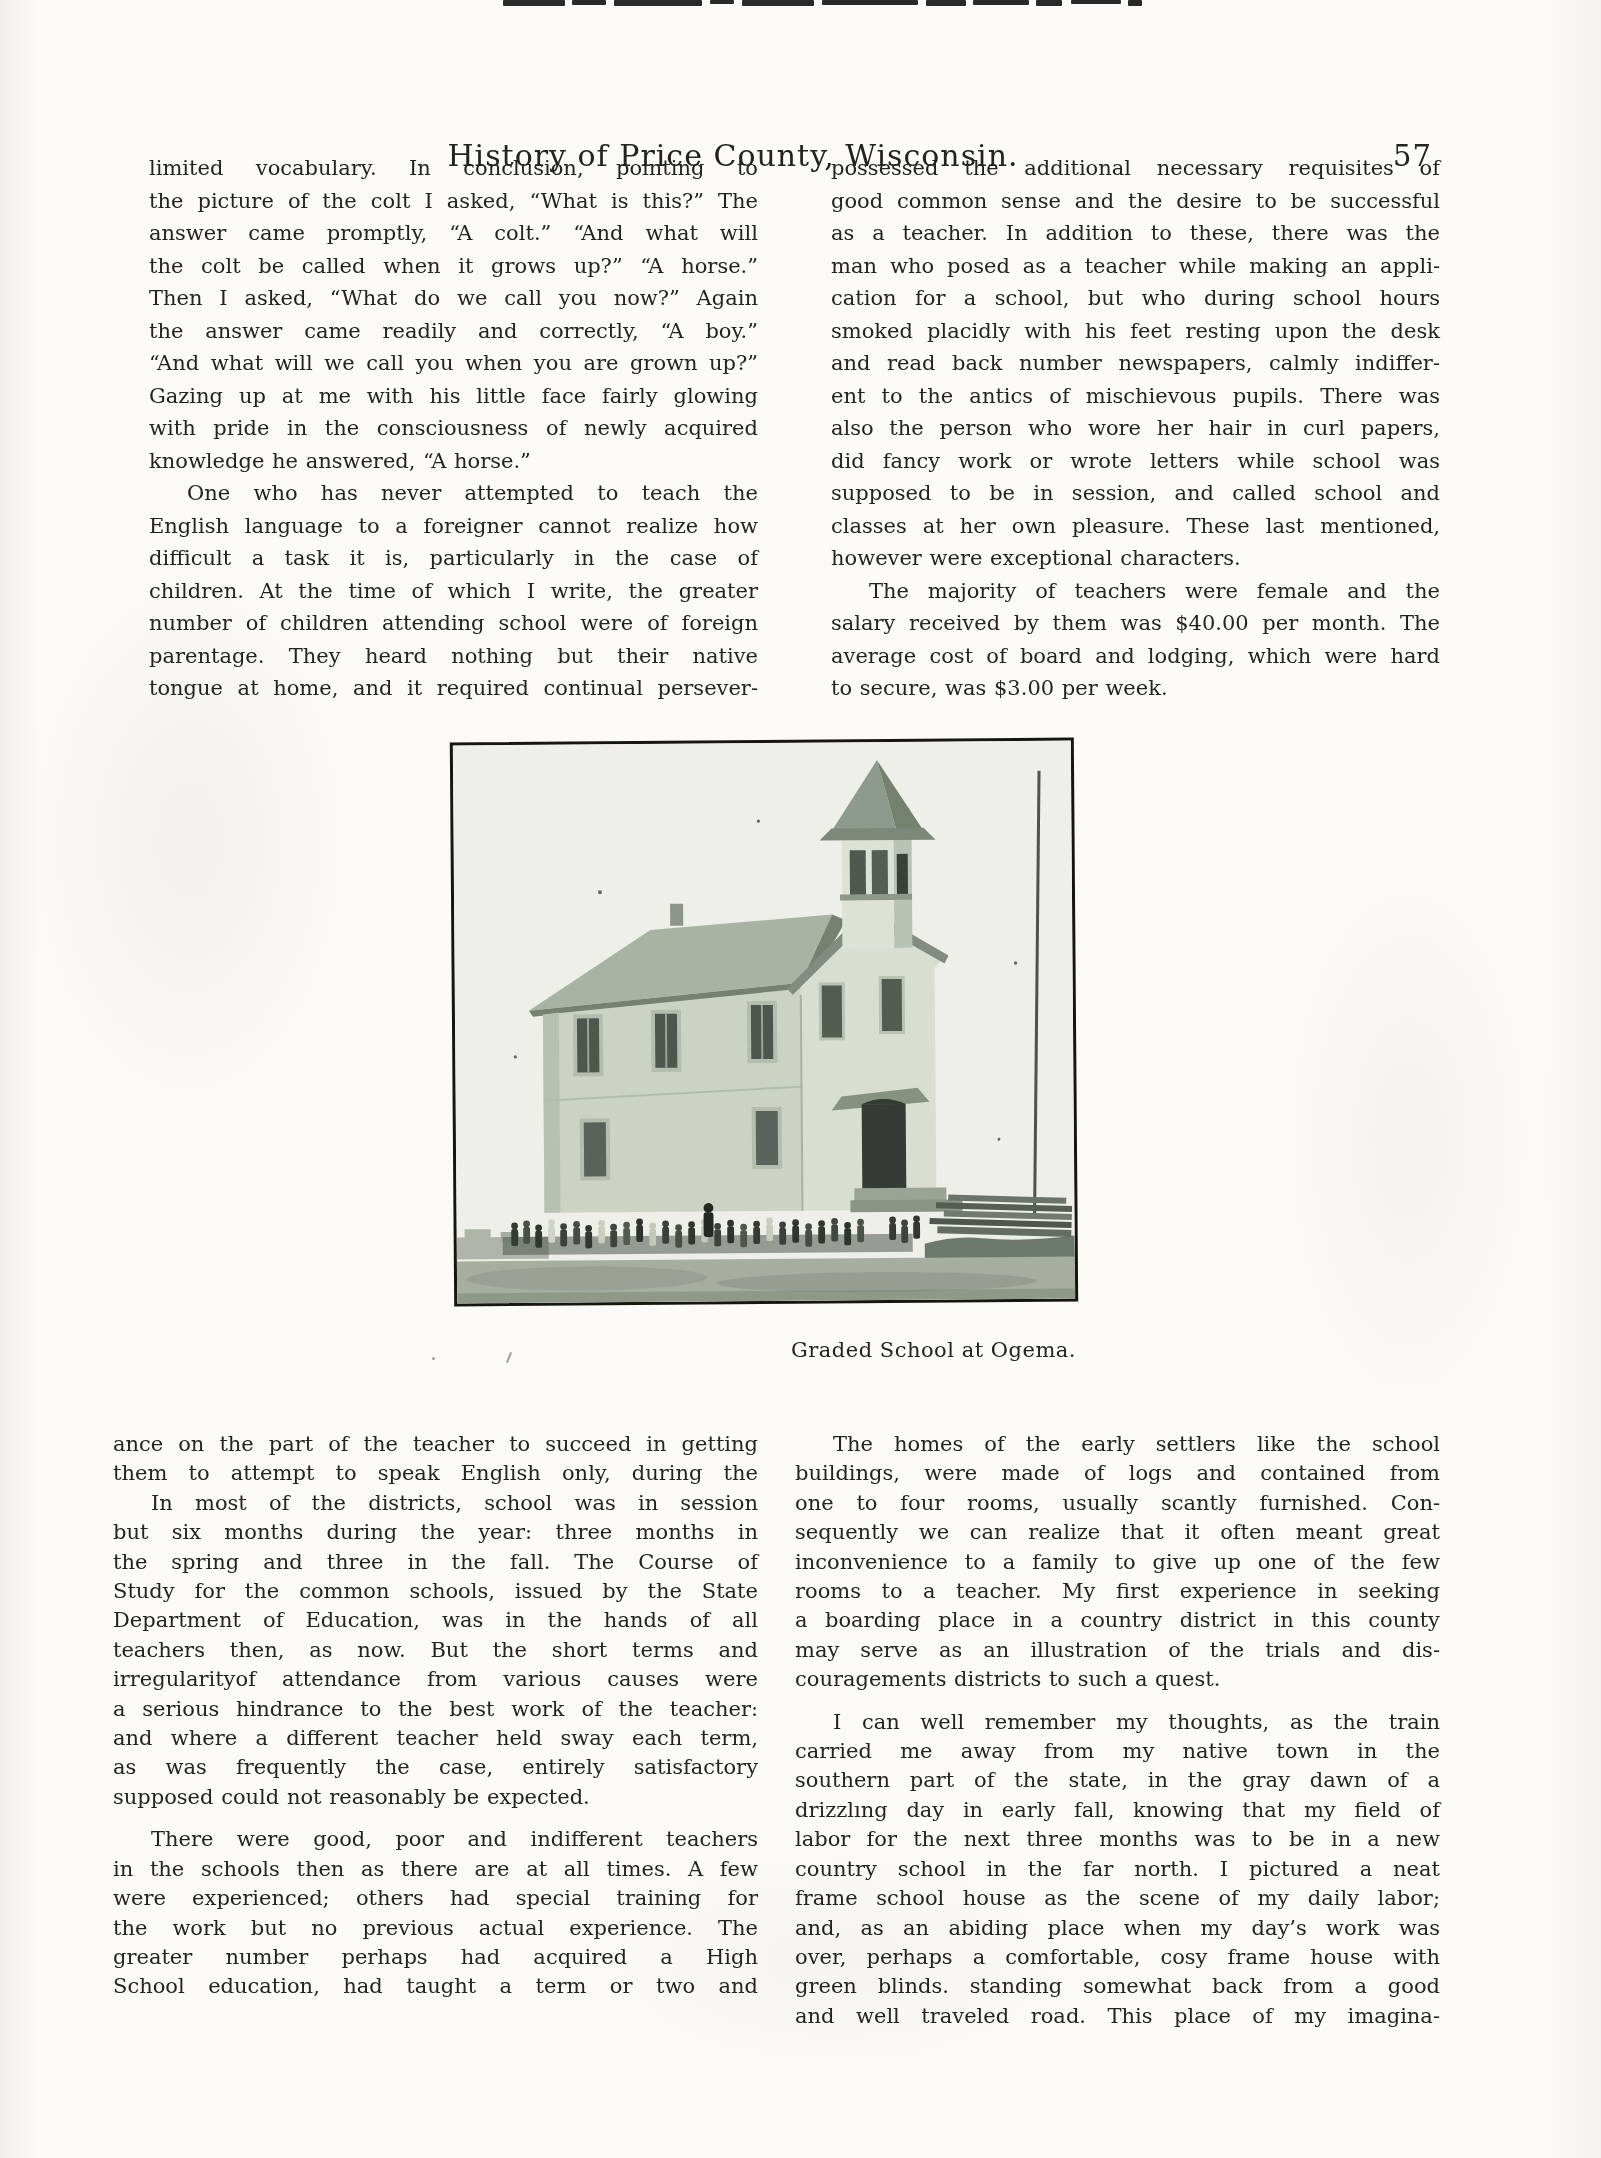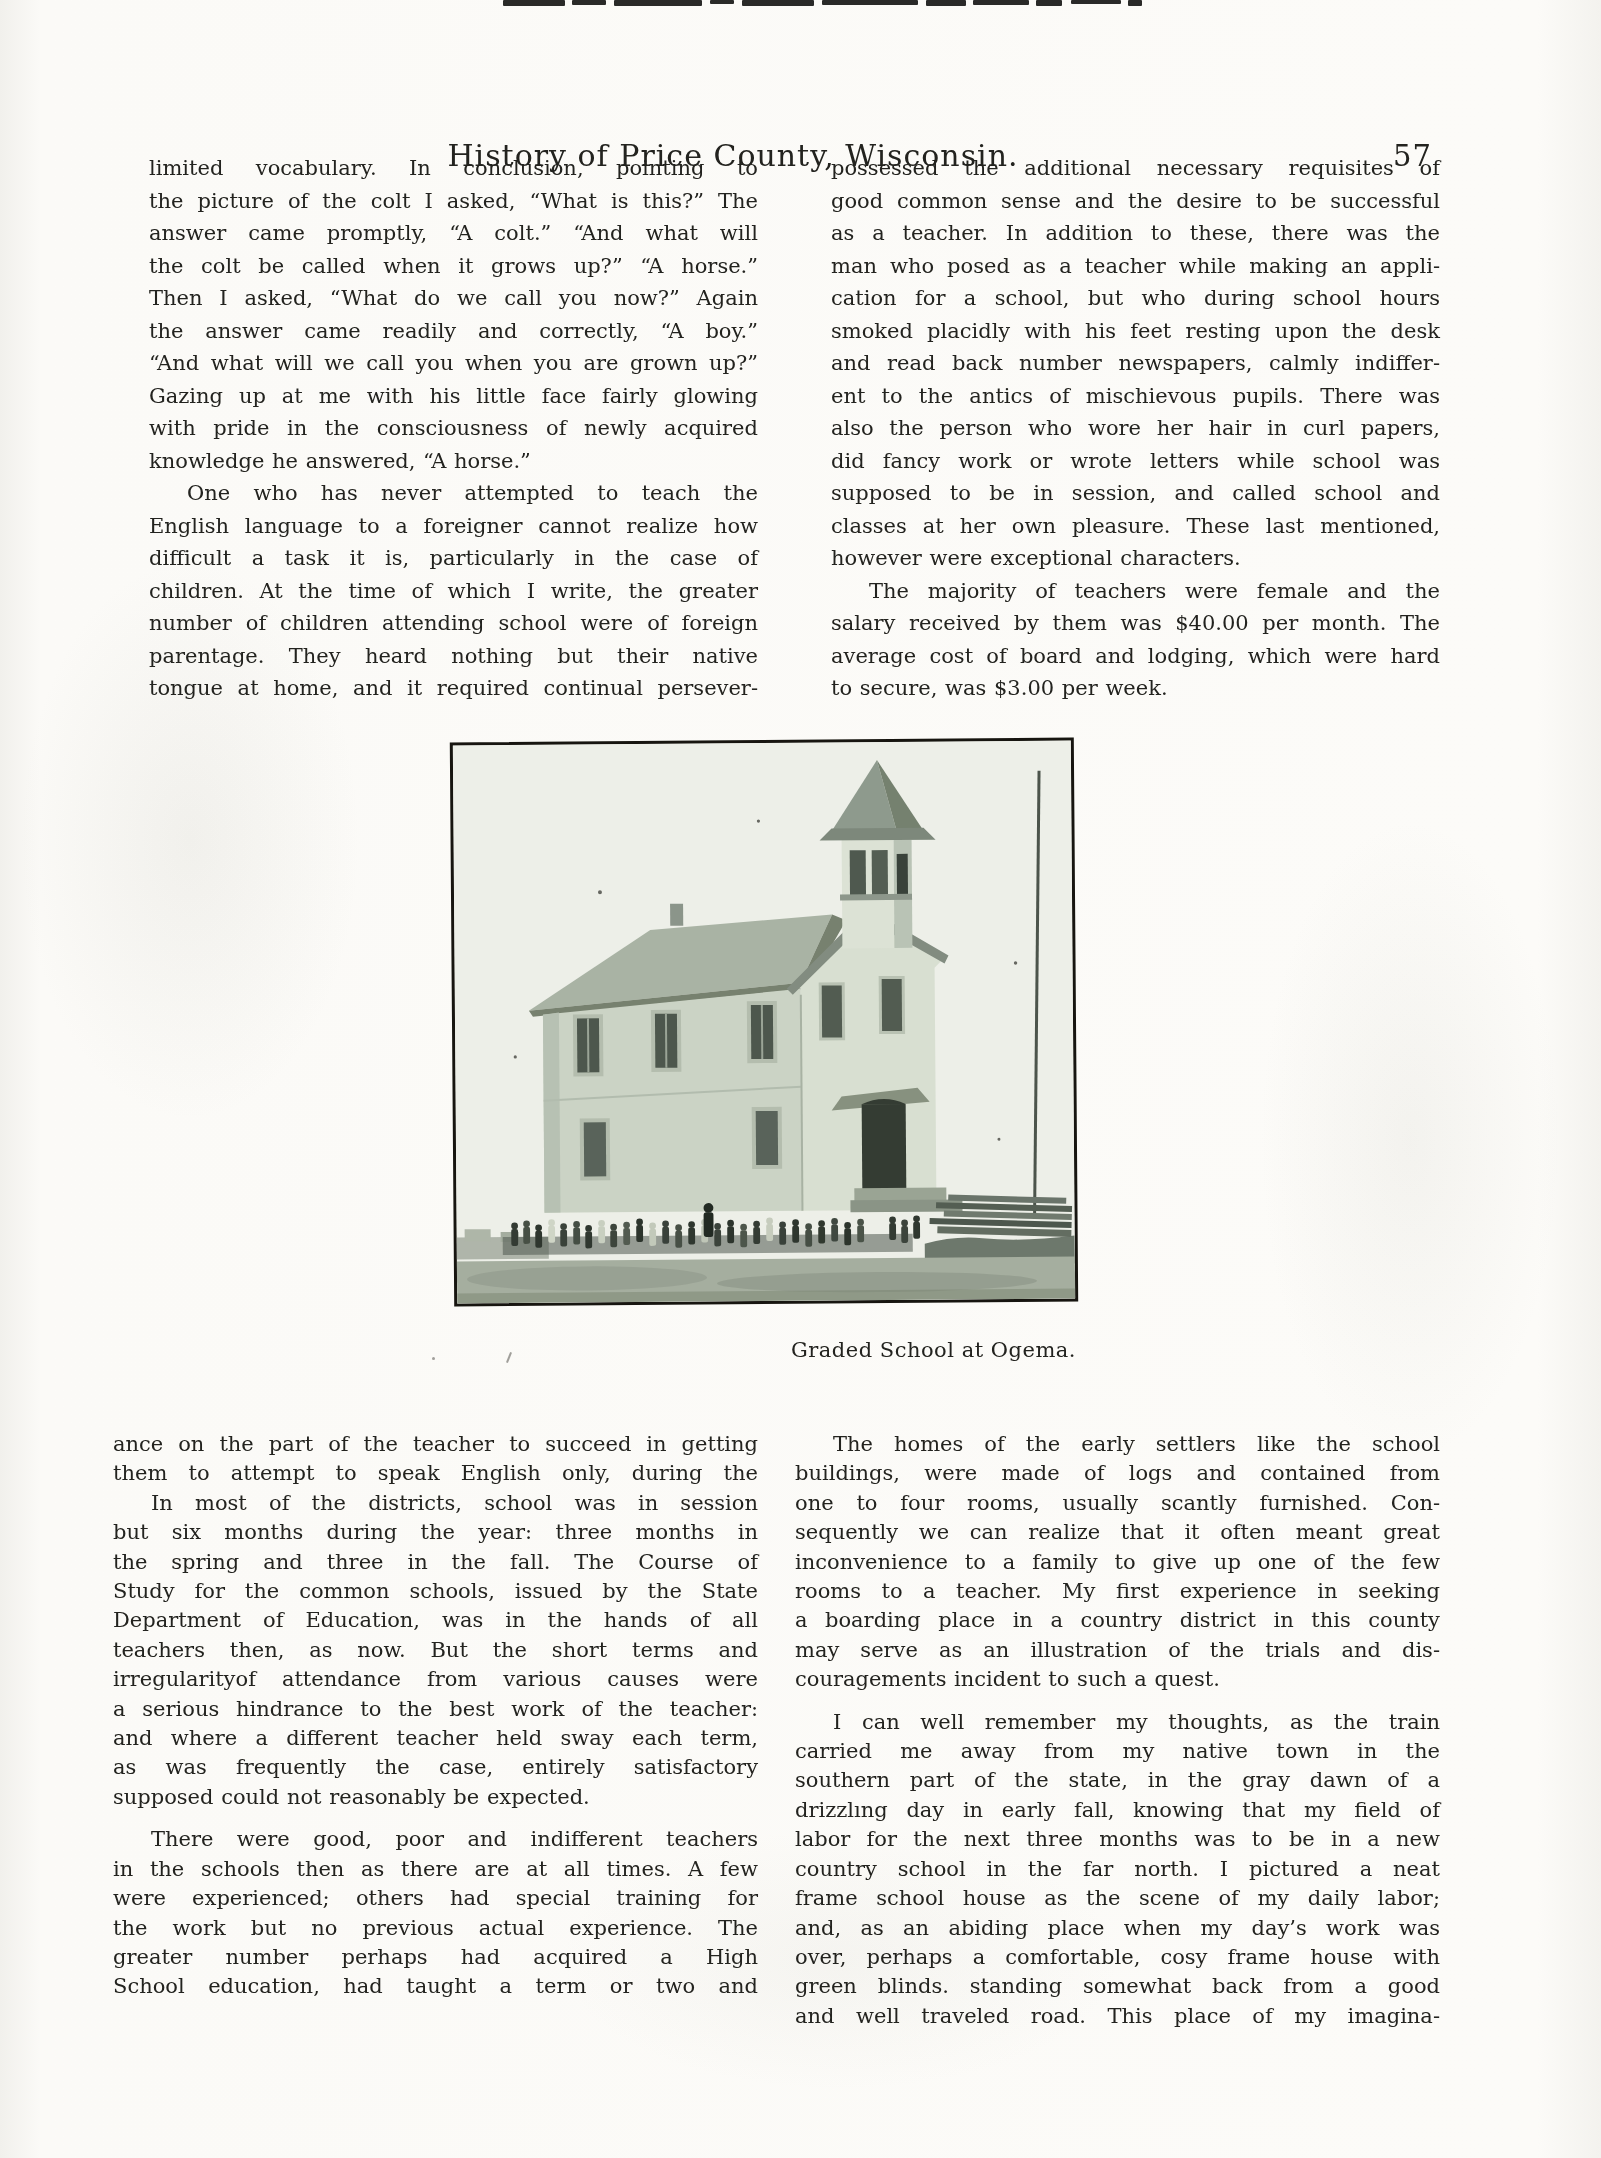--- a/index.html
+++ b/index.html
@@ -299,21 +299,21 @@
     </section>
   <section class="col col-br blk-bot">
       <div class="tline ind">The homes of the early settlers like the school</div>
       <div class="tline">buildings, were made of logs and contained from</div>
       <div class="tline">one to four rooms, usually scantly furnished.  Con-</div>
       <div class="tline">sequently we can realize that it often meant great</div>
       <div class="tline">inconvenience to a family to give up one of the few</div>
       <div class="tline">rooms to a teacher.  My first experience in seeking</div>
       <div class="tline">a boarding place in a country district in this county</div>
       <div class="tline">may serve as an illustration of the trials and dis-</div>
-      <div class="tline pend">couragements incident to such a quest.</div>
+      <div class="tline pend">couragements districts to such a quest.</div>
       <div class="tline ind pgap">I can well remember my thoughts, as the train</div>
       <div class="tline">carried me away from my native town in the</div>
       <div class="tline">southern part of the state, in the gray dawn of a</div>
       <div class="tline">drizzlıng day in early fall, knowing that my field of</div>
       <div class="tline">labor for the next three months was to be in a new</div>
       <div class="tline">country school in the far north.  I pictured a neat</div>
       <div class="tline">frame school house as the scene of my daily labor;</div>
       <div class="tline">and, as an abiding place when my day’s work was</div>
       <div class="tline">over, perhaps a comfortable, cosy frame house with</div>
       <div class="tline">green blinds. standing somewhat back from a good</div>

